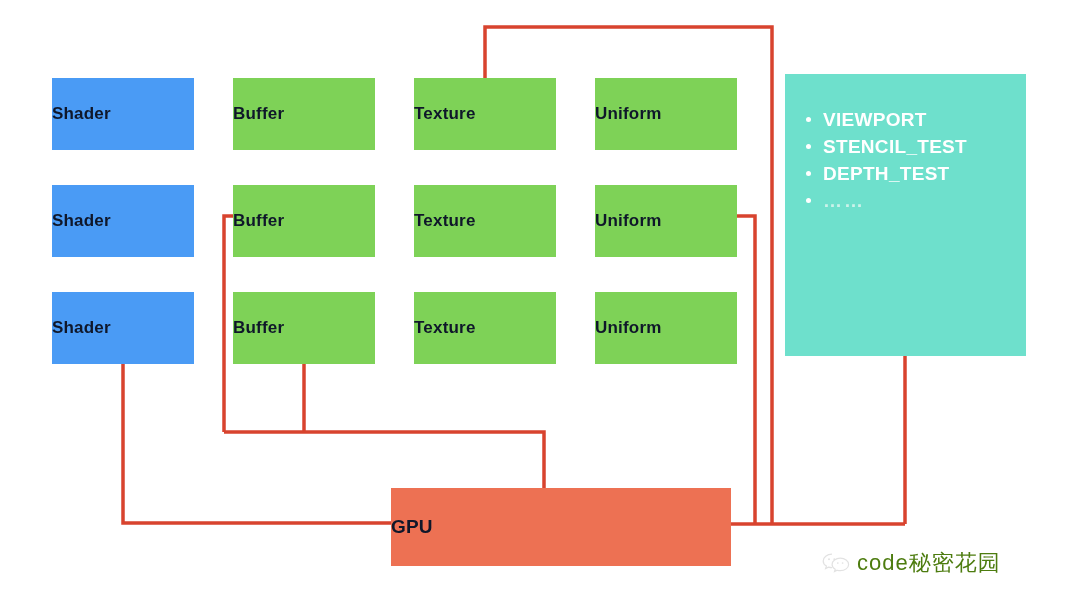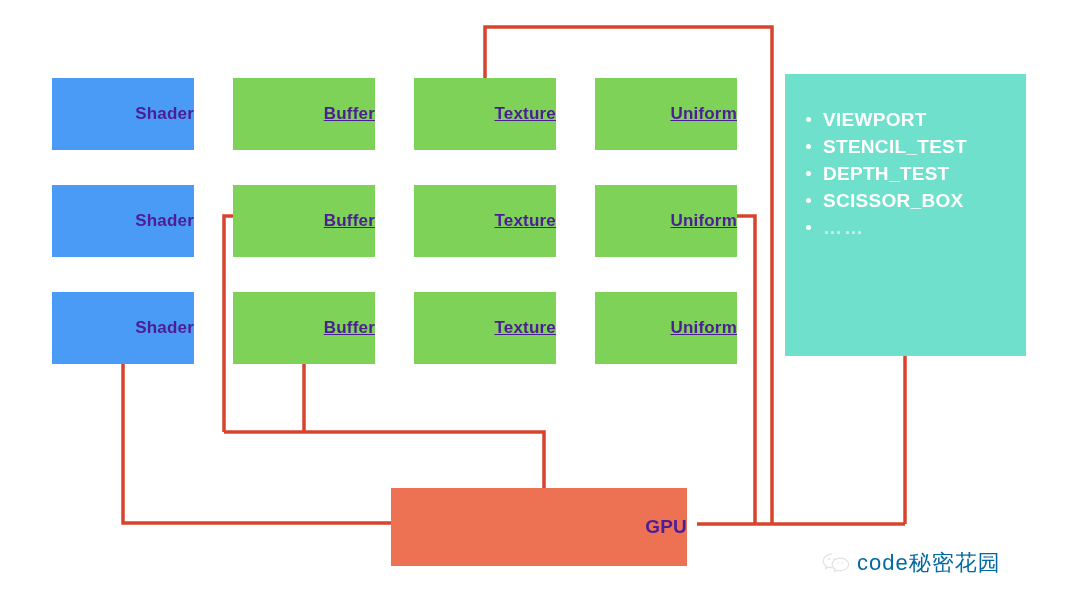--- a/index.html
+++ b/index.html
@@ -15,30 +15,30 @@
     position: relative;
     width: 1080px;
     height: 608px;
     background: #ffffff;
     overflow: hidden;
   }
   .node {
     position: absolute;
     display: flex;
     align-items: center;
-    justify-content: flex-end;
-    color: #4c1d95;
+    justify-content: flex-start;
+    color: #0f172a;
     font-weight: bold;
     font-size: 17px;
     letter-spacing: 0.2px;
     box-sizing: border-box;
     z-index: 3;
   }
   .node-shader { background: #4a9bf5; }
-  .node-green  { background: #7ed257; text-decoration: underline; }
+  .node-green  { background: #7ed257; }
   .node-gpu    { background: #ed7153; font-size: 19px; }
 
   .state-panel {
     position: absolute;
     background: #6ee0cc;
     box-sizing: border-box;
     z-index: 3;
     padding: 32px 0 0 14px;
   }
   .state-list {
@@ -77,21 +77,21 @@
     width: 1080px;
     height: 608px;
     z-index: 1;
   }
 
   .watermark {
     position: absolute;
     display: flex;
     align-items: center;
     gap: 7px;
-    color: #0369a1;
+    color: #4d7c0f;
     font-size: 22px;
     letter-spacing: 1px;
     z-index: 4;
     user-select: none;
   }
   .watermark svg { display: block; }
 </style>
 </head>
 <body>
 
@@ -155,26 +155,25 @@
   </div>
   <div class="node node-green" style="left:595px; top:292px; width:142px; height:72px;">
     <span>Uniform</span>
   </div>
 
   <div class="state-panel" style="left:785px; top:74px; width:241px; height:282px;padding-left:12px;">
     <ul class="state-list">
       <li>VIEWPORT</li>
       <li>STENCIL_TEST</li>
       <li>DEPTH_TEST</li>
-      <li>SCISSOR_BOX</li>
       <li class="ellipsis">……</li>
     </ul>
   </div>
 
-  <div class="node node-gpu" style="left:391px; top:488px; width:296px; height:78px;">
+  <div class="node node-gpu" style="left:391px; top:488px; width:340px; height:78px;">
     <span>GPU</span>
   </div>
 
   <div class="watermark" style="left:822px; top:548px;">
     <span>
       <svg width="28" height="22" viewBox="0 0 28 22" xmlns="http://www.w3.org/2000/svg">
         <g fill="none" stroke="#e2e2e2" stroke-width="1.2">
           <path d="M10 2.2 C5 2.2 1.2 5.2 1.2 8.9 c0 2.1 1.2 4 3.2 5.2 l-0.8 2.5 2.8-1.5 c1.1 0.3 2.3 0.5 3.6 0.5"></path>
           <path d="M18.3 6.2 c4.6 0 8.3 2.8 8.3 6.3 0 3.4-3.7 6.2-8.3 6.2-1.1 0-2.2-0.2-3.2-0.5 l-2.6 1.4 0.7-2.3 c-1.9-1.1-3.1-2.9-3.1-4.8 0-3.5 3.7-6.3 8.2-6.3 z"></path>
         </g>

